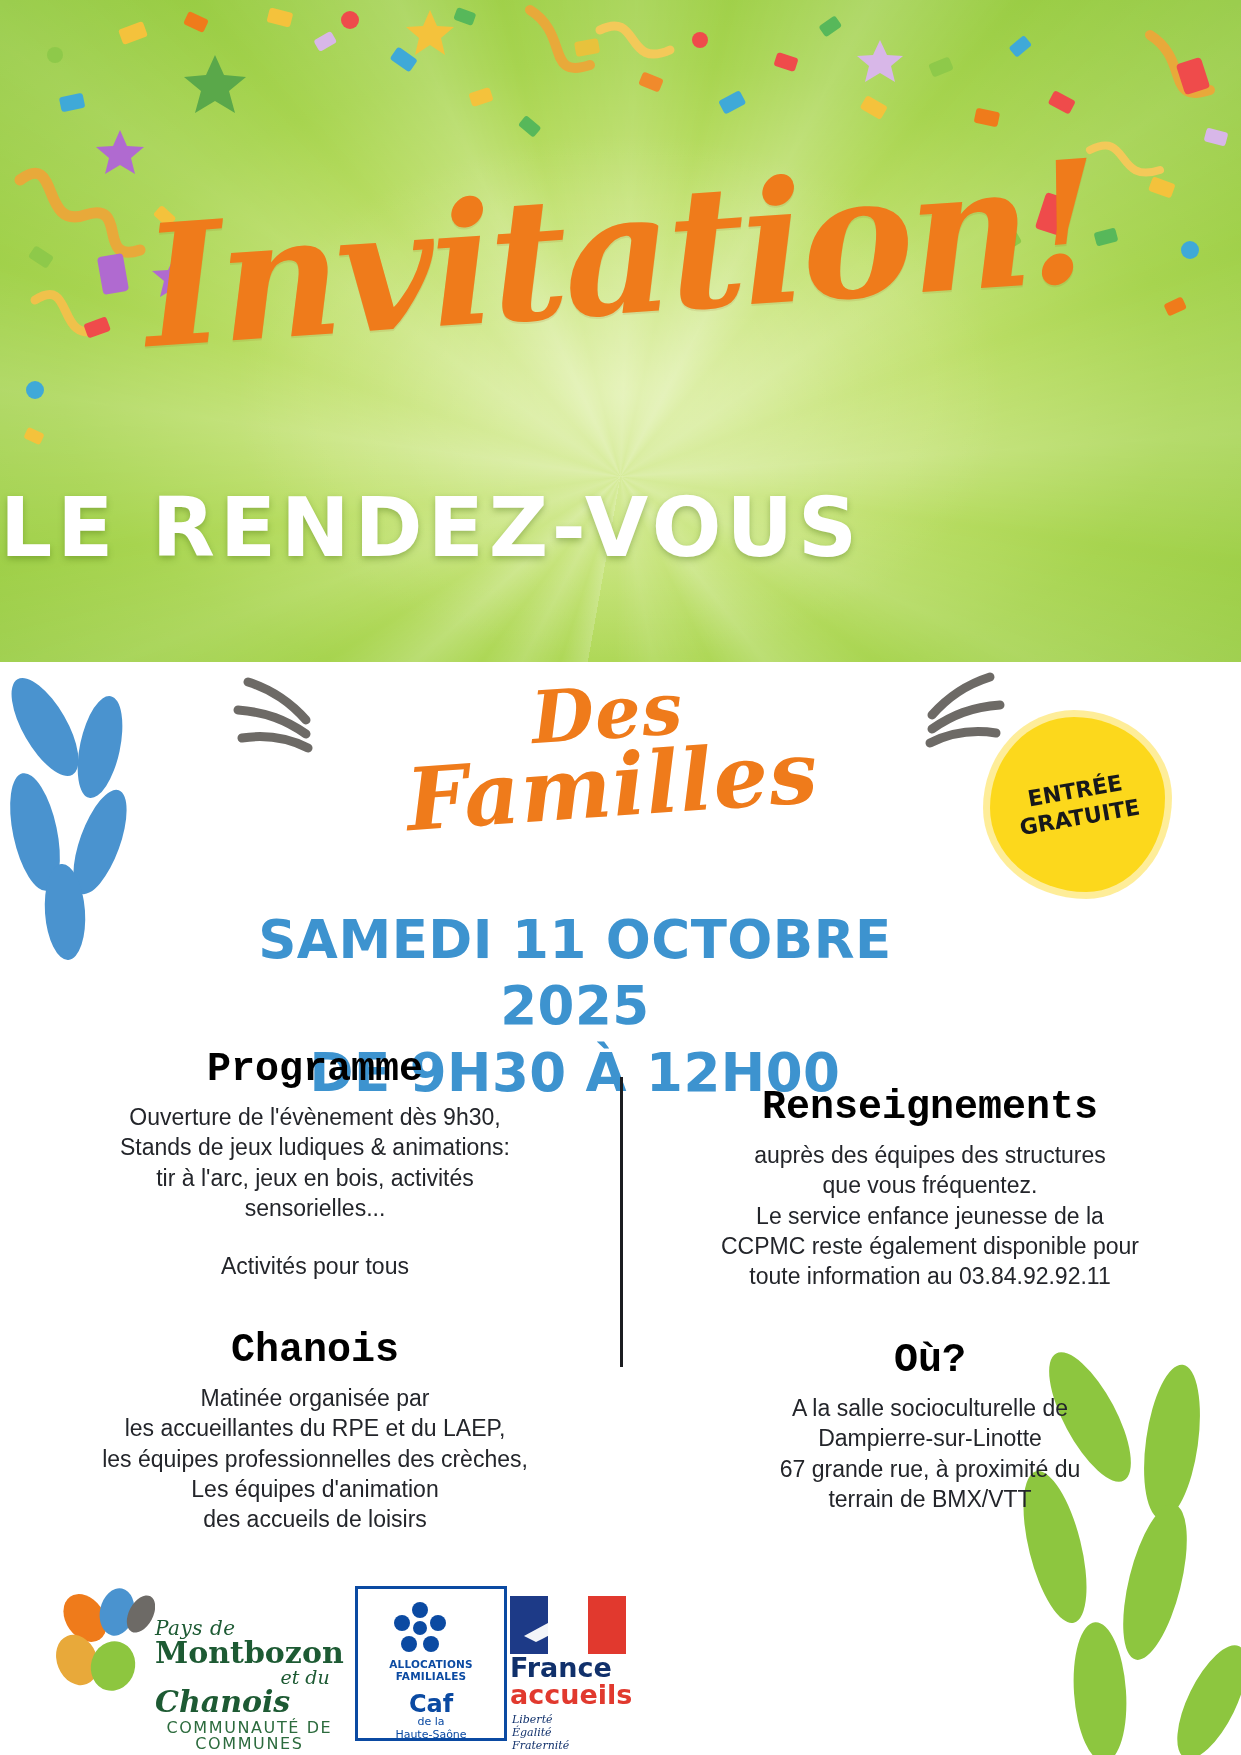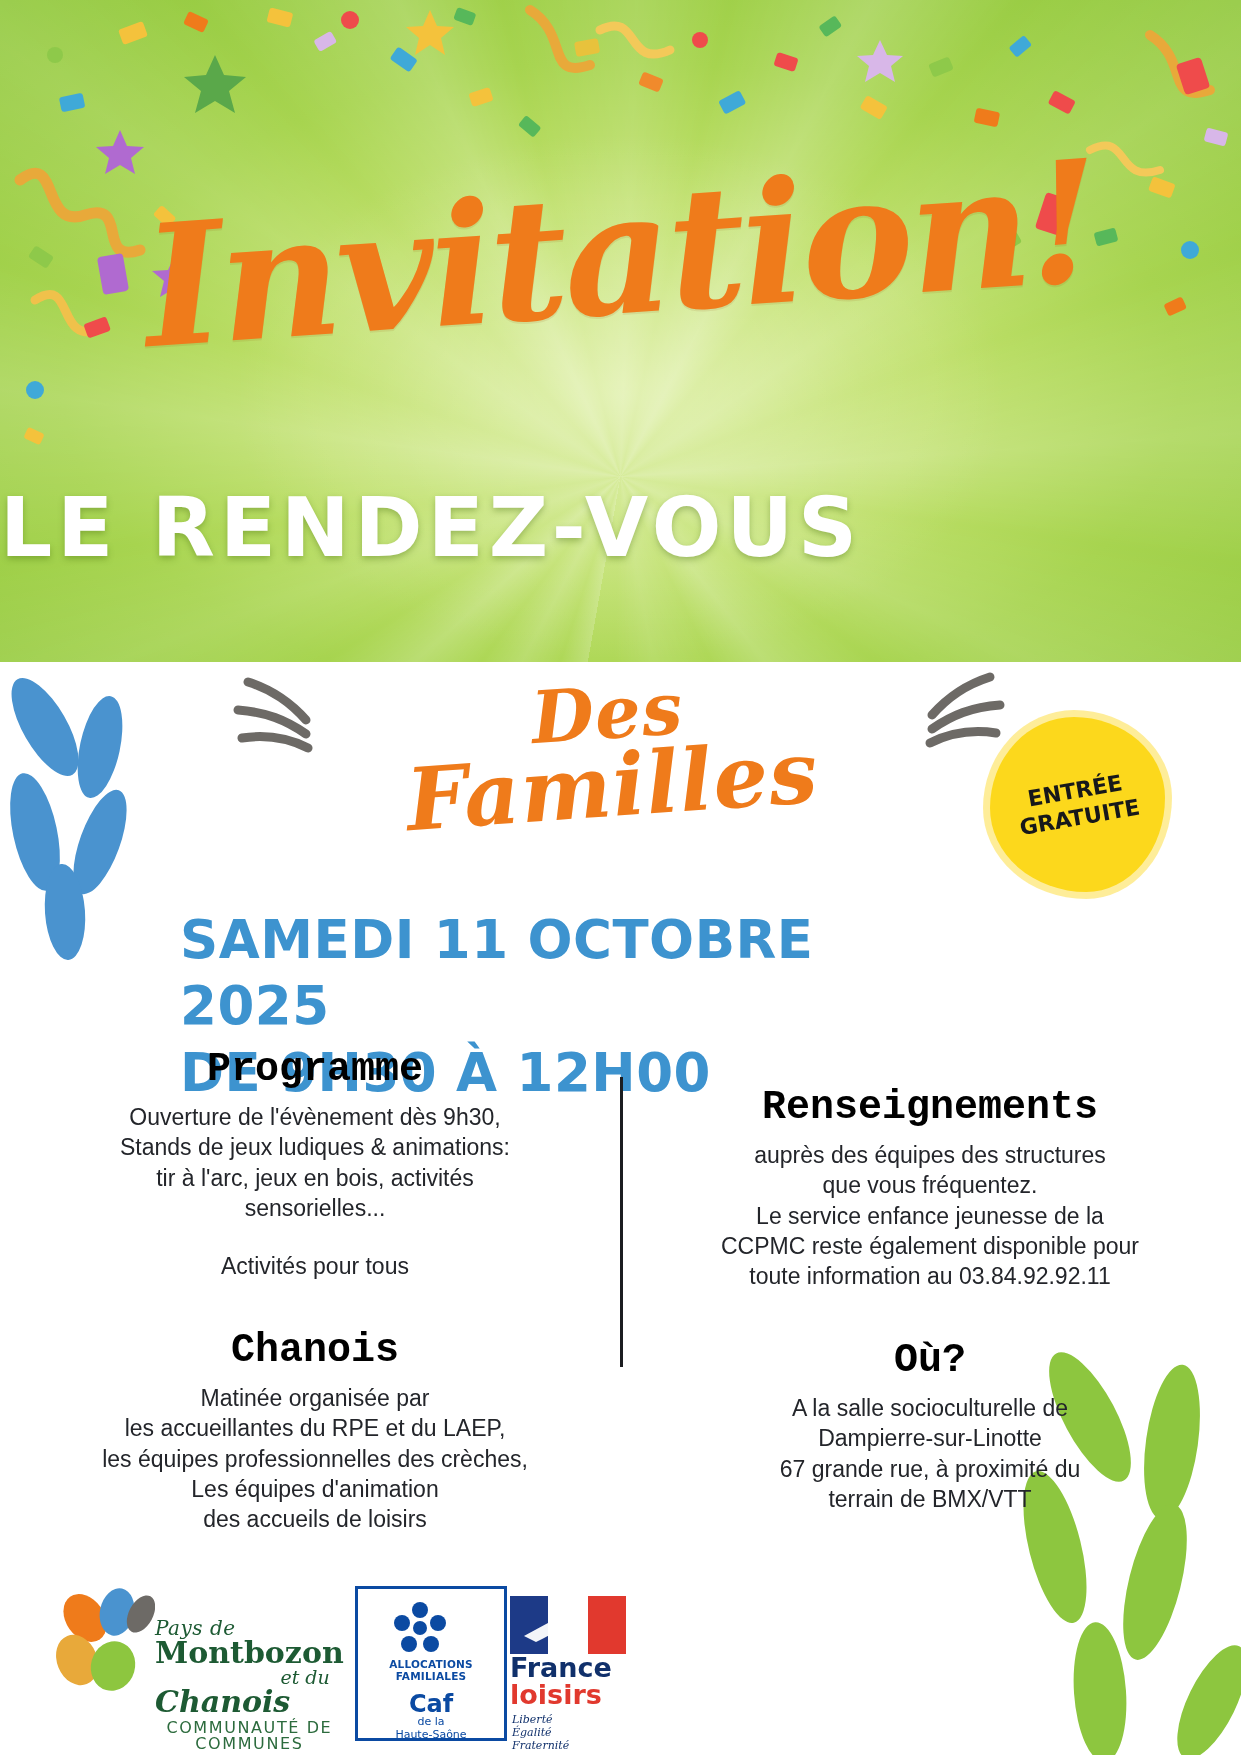--- a/index.html
+++ b/index.html
@@ -113,20 +113,21 @@
     transform: rotate(-4deg);
   }
   .des-familles .l1 { font-size: 72px; letter-spacing: 1px; }
   .des-familles .l2 { font-size: 86px; letter-spacing: 1px; }
 
   .date-line {
     position: absolute;
     top: 245px;
     left: 180px;
     width: 790px;
+    text-align: center;
     font-family: "DejaVu Sans", sans-serif;
     font-weight: 700;
     font-size: 53px;
     color: #3d93cf;
     line-height: 1.25;
     letter-spacing: 0.5px;
   }
 
   
   .badge {
@@ -484,21 +485,21 @@
 
     <div class="logo-fs">
       <svg class="fs-flag" viewBox="0 0 116 58">
         <rect x="0" y="0" width="38" height="58" fill="#1d3a87"></rect>
         <rect x="38" y="0" width="40" height="58" fill="#ffffff"></rect>
         <rect x="78" y="0" width="38" height="58" fill="#e1392e"></rect>
         <path d="M14 40 C 34 30, 52 16, 78 14 C 60 26, 44 38, 26 46 Z" fill="#ffffff" opacity="0.95"></path>
       </svg>
       <div class="fs-title">
         <div>France</div>
-        <div class="red">loisirs</div>
+        <div class="red">accueils</div>
       </div>
       <div class="fs-motto" style="white-space:pre-line">Liberté
 Égalité
 Fraternité</div>
     </div>
 
   </div>
 </div>
 
 </body></html>

